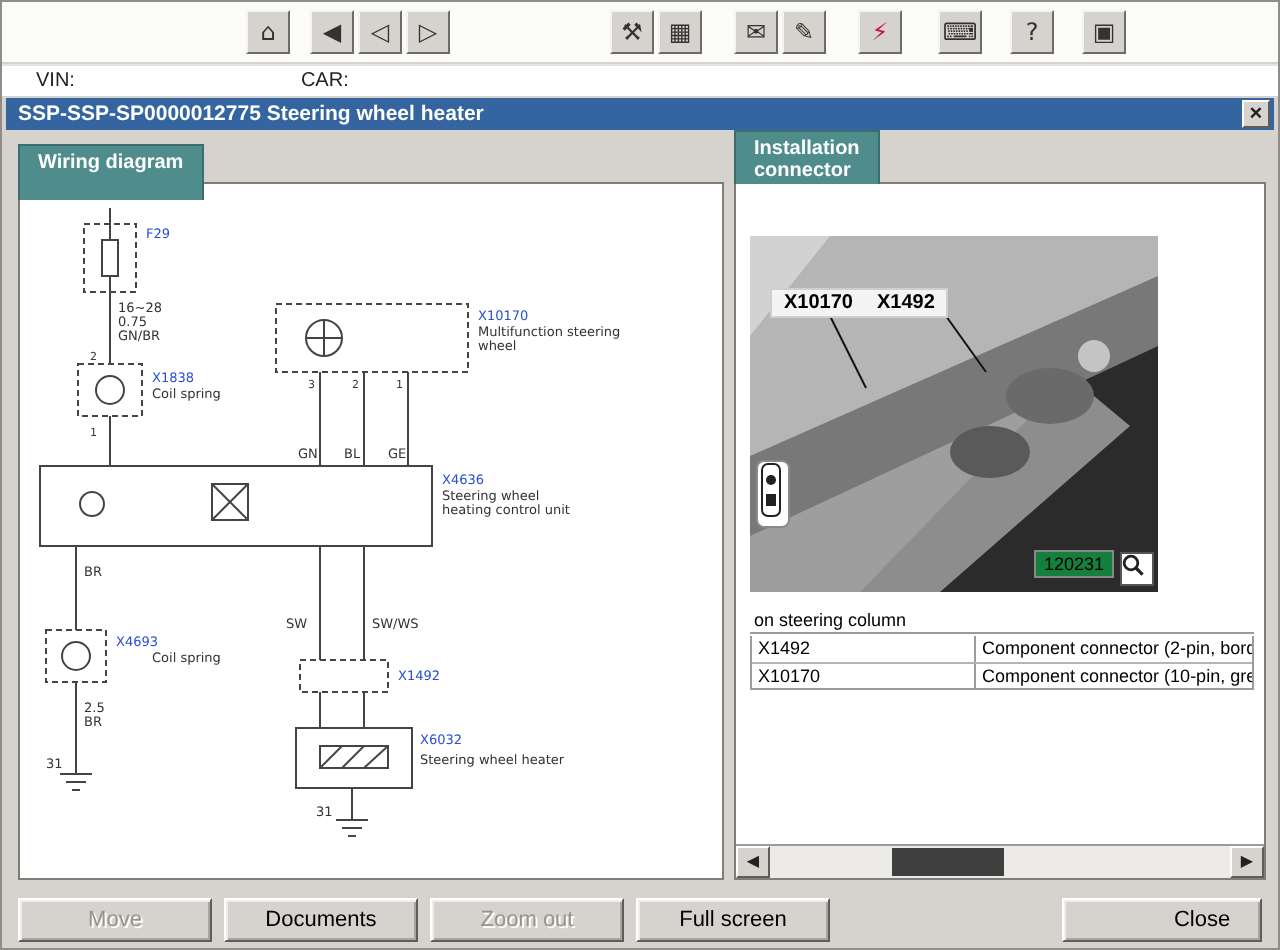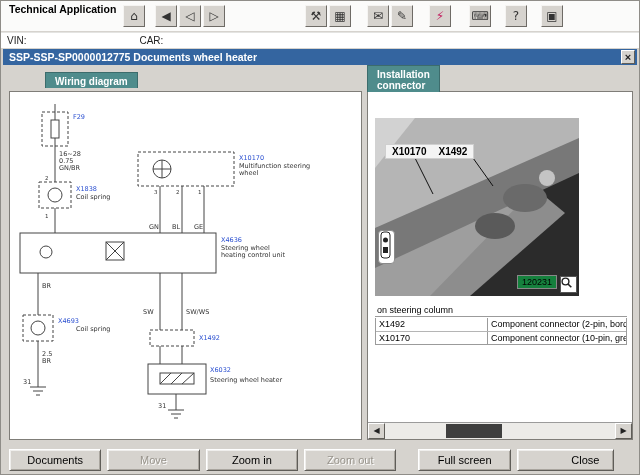--- a/index.html
+++ b/index.html
@@ -24,34 +24,34 @@
   .tb-group:nth-child(7){ margin-right:12px; }
   .tb-btn {
     width:22px; height:22px; margin-right:2px; background:#d6d3ce;
     border:1px solid; border-color:#f5f4f2 #6e6b66 #6e6b66 #f5f4f2;
     display:flex; align-items:center; justify-content:center; cursor:pointer; padding:0;
   }
   .tb-glyph { font-family:"DejaVu Sans",sans-serif; font-size:12px; color:#333; line-height:1; }
   
   .vin-row { position:absolute; left:0; top:31px; width:100%; height:16px; background:#ffffff;
              border-top:1px solid #e4e4e2; font-size:10px; display:flex; align-items:center; }
-  .vin-label { margin-left:6px; color:#222; }
+  .vin-label { margin-left:17px; color:#222; }
   .car-label { margin-left:113px; color:#222; }
   .car-value { margin-left:5px; font-weight:bold; color:#000; white-space:nowrap; }
   
   .doc-bar { position:absolute; left:2px; right:2px; top:48px; height:16px; background:#3465a0;
              color:#fff; font-size:10.5px; font-weight:bold; line-height:16px; padding-left:6px; }
   .doc-close { position:absolute; right:2px; top:1px; width:14px; height:14px; background:#d6d3ce;
                border:1px solid; border-color:#fff #5f5d58 #5f5d58 #fff; font-size:11px; line-height:11px;
                text-align:center; color:#222; cursor:pointer; padding:0; font-weight:bold; }
   
   .main { position:absolute; left:0; top:64px; width:100%; bottom:0; background:#d6d3ce; }
   .tab { position:absolute; z-index:2; background:#4f8c8c; color:#fff; font-size:10px; font-weight:bold;
          border:1px solid #3c6c6c; border-bottom:none; padding:3px 9px 0 9px; }
-  .tab-wiring { left:8px; top:7px; height:16px;margin-left:36px; }
+  .tab-wiring { left:8px; top:7px; height:28px; }
   .tab-install { left:366px; top:0; height:27px; line-height:11px; padding-top:3px; }
   .panel { position:absolute; top:26px; bottom:34px; background:#fff; border:1px solid #7f7d78; z-index:1; }
   .panel-wiring { left:8px; width:353px; }
   .panel-install { left:366px; width:266px; }
   
   .diagram-wrap { position:absolute; inset:0; overflow:hidden; }
   svg text { font-family:"DejaVu Sans",sans-serif; }
   .dg-blue { fill:#2a4fd0; font-size:6.5px; }
   .dg-dark { fill:#333; font-size:6.5px; }
   .dg-pin  { fill:#333; font-size:5.5px; }
@@ -82,28 +82,27 @@
   .sc-left { left:0; } .sc-right { right:0; }
   .sc-thumb { position:absolute; left:78px; top:1px; width:56px; height:14px; background:#3f3f3f; cursor:pointer; }
   
   .footer { position:absolute; left:8px; right:8px; bottom:3px; height:22px; display:flex; }
   .footer-btn { height:22px; width:97px; margin-right:6px; background:#d6d3ce;
                 border:1px solid; border-color:#fff #5f5d58 #5f5d58 #fff;
                 box-shadow:inset 1px 1px 0 #efeeec, inset -1px -1px 0 #a9a59e;
                 font-size:11px; font-family:inherit; color:#000; cursor:pointer; }
   .footer-btn.disabled { color:#98948c; text-shadow:1px 1px 0 #fff; cursor:default; }
   .footer-btn:nth-child(5){ margin-left:16px; }
-  .footer-btn.btn-close { margin-left:auto; margin-right:17px; width:100px;padding-left:40px; }
+  .footer-btn.btn-close { margin-left:auto; margin-right:0; width:100px;padding-left:40px; }
 </style>
 </head>
 <body>
 
 <div class="header">
   <div class="app-title">
-    <div>Technical Application</div>
   </div>
   <div class="toolbar">
       <div class="tb-group">
         <button class="tb-btn">
           <span class="tb-glyph">⌂</span>
         </button>
       </div>
       <div class="tb-group">
         <button class="tb-btn">
           <span class="tb-glyph">◀</span>
@@ -153,21 +152,21 @@
       </div>
     </div>
 </div>
 
 <div class="vin-row">
   <span class="vin-label">VIN:</span>
   <span class="car-label">CAR:</span>
 </div>
 
 <div class="doc-bar">
-  <span>SSP-SSP-SP0000012775 Documents wheel heater</span>
+  <span>SSP-SSP-SP0000012775 Steering wheel heater</span>
   <button class="doc-close">
     <span>×</span>
   </button>
 </div>
 
 <div class="main">
 
   <div class="tab tab-wiring">
     <span>Wiring diagram</span>
   </div>
@@ -338,19 +337,18 @@
       </button>
       <div class="sc-thumb"></div>
       <button class="sc-btn sc-right">
         <span>▶</span>
       </button>
     </div>
   </div>
 </div>
 
 <div class="footer">
+    <button class="footer-btn disabled">Move</button>
     <button class="footer-btn">Documents</button>
-    <button class="footer-btn disabled">Move</button>
-    <button class="footer-btn">Zoom in</button>
     <button class="footer-btn disabled">Zoom out</button>
     <button class="footer-btn">Full screen</button>
     <button class="footer-btn btn-close">Close</button>
   </div>
 
 </body></html>

